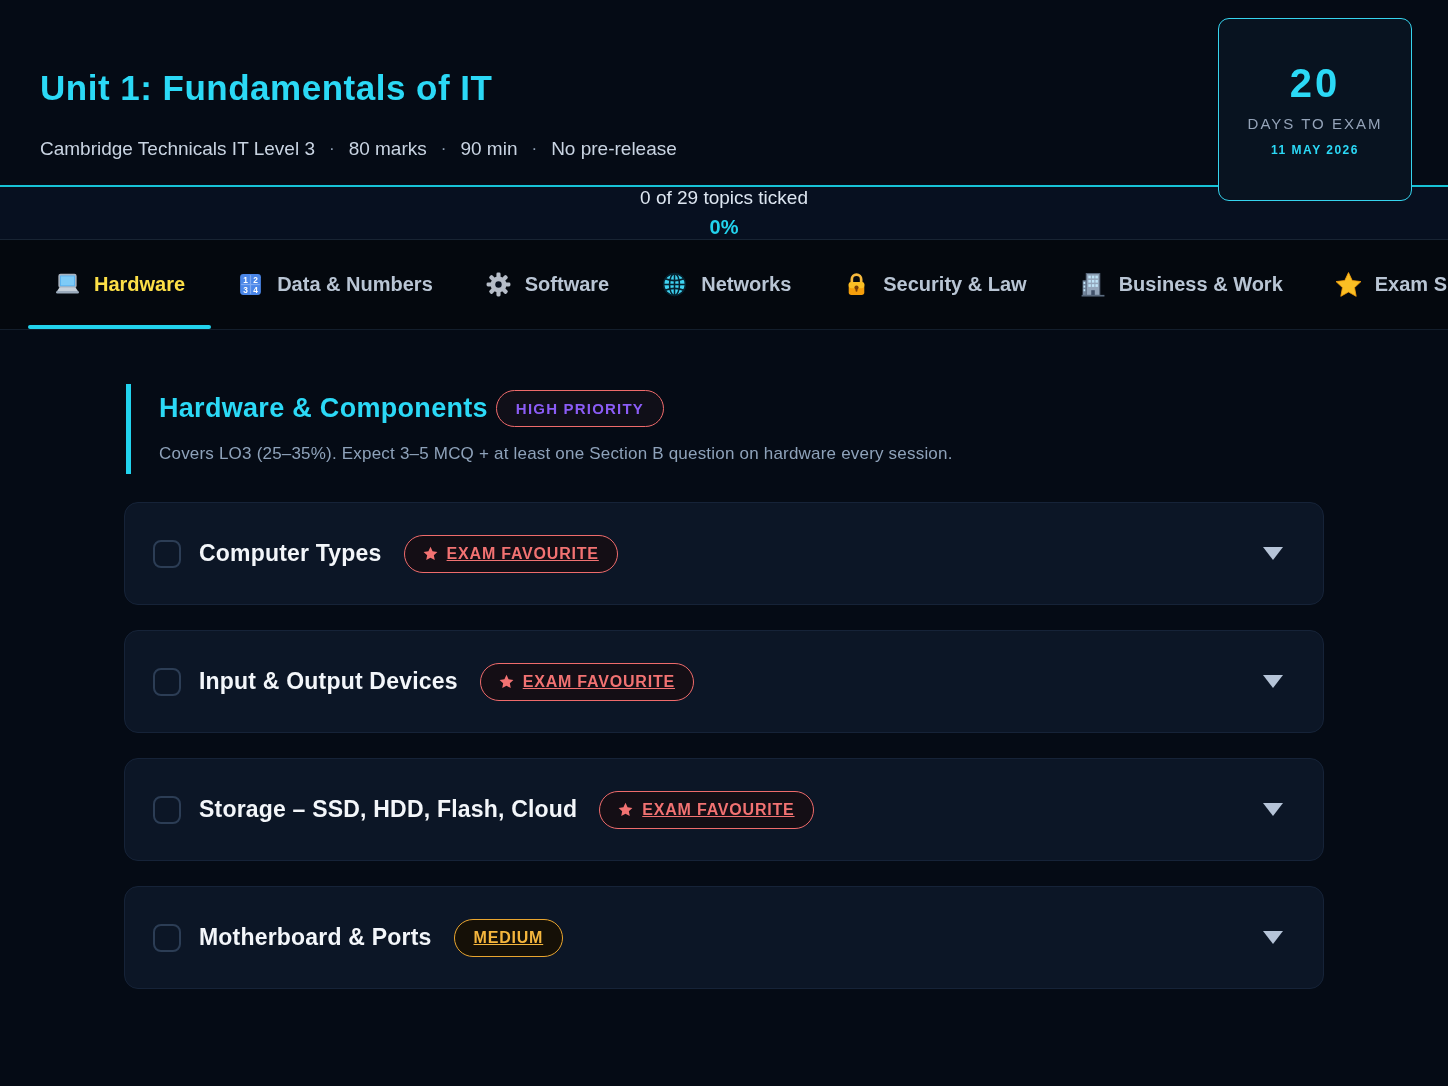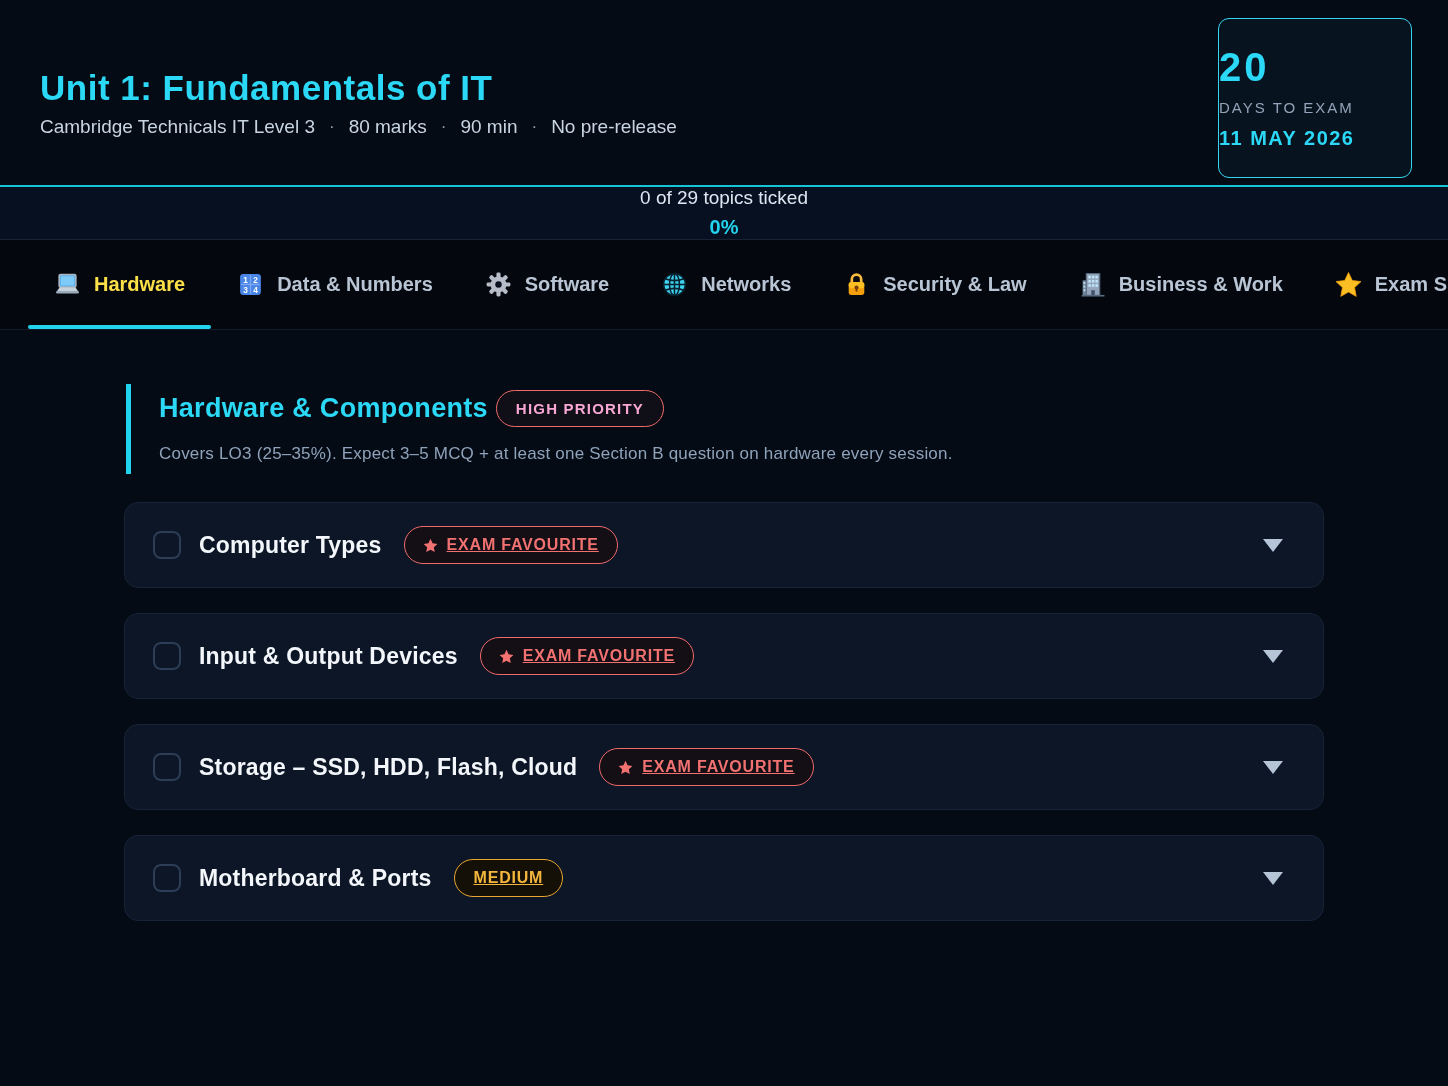--- a/index.html
+++ b/index.html
@@ -9,32 +9,32 @@
     font-family:"Liberation Sans", sans-serif;
     color:#e6edf5;
     overflow:hidden;
   }
 
   
   .header { position:relative; height:185px; padding:68px 36px 0 40px; background:#050b15; }
   .page-title {
     color:#2bd9f6; font-size:35px; font-weight:800; letter-spacing:0.5px;
   }
-  .meta-row { display:flex; align-items:center; gap:14px; margin-top:8px;
+  .meta-row { display:flex; align-items:center; gap:14px; margin-top:30px;
     font-size:19px; color:#c9d4e2; }
   .meta-sep { color:#8fa0b4; font-size:17px; }
 
   .countdown {
-    position:absolute; top:18px; right:36px; width:194px; height:160px;
+    position:absolute; top:18px; right:36px; width:194px; height:183px;
     border:1.5px solid #36d4ee; border-radius:11px; background:#081320;
-    display:flex; flex-direction:column; justify-content:center;
+    display:flex; flex-direction:column; align-items:center; justify-content:center;
   }
   .countdown .days { color:#2bd9f6; font-size:40px; font-weight:800; letter-spacing:3px; line-height:1; }
   .countdown .label { color:#94a3b8; font-size:15px; letter-spacing:2px; margin-top:12px; }
-  .countdown .date { color:#2bd9f6; font-size:20px; font-weight:600; letter-spacing:1.5px; margin-top:11px; }
+  .countdown .date { color:#2bd9f6; font-size:12px; font-weight:600; letter-spacing:1.5px; margin-top:11px; }
 
   
   .progress-row {
     height:55px; display:flex; align-items:center; padding:0 38px;
     background:#071020;
     border-top:2px solid #17c3d6;
     border-bottom:1px solid #182433;
     flex-direction:column;
   }
   .progress-label { font-size:19px; color:#dde6f1; white-space:nowrap; }
@@ -65,28 +65,28 @@
   .content { padding-top:54px; }
 
   .section-head { margin-left:126px; margin-right:124px; border-left:5px solid #22d3ee; padding:6px 0 10px 28px; }
   .section-title-row { display:flex; align-items:center; gap:8px; }
   .section-title { color:#2bd9f6; font-size:27px; font-weight:800; letter-spacing:0.3px; }
   .pill {
     display:inline-flex; align-items:center; border-radius:999px; font-weight:700;
     white-space:nowrap;
   }
   .pill.high {
-    border:1.5px solid #ef6b6b; color:#f9a8d4; font-size:15px; letter-spacing:1.2px;
+    border:1.5px solid #ef6b6b; color:#8b5cf6; font-size:15px; letter-spacing:1.2px;
     padding:9px 19px; background:rgba(239,107,107,0.05);
   }
   .section-desc { margin-top:17px; font-size:17px; color:#8ea2ba; letter-spacing:0.2px; }
 
   .topic-list { margin:28px 124px 0; }
   .topic-row {
-    height:86px; border-radius:14px; background:#0c1626; border:1px solid #162338;
+    height:103px; border-radius:14px; background:#0c1626; border:1px solid #162338;
     display:flex; align-items:center; padding:0 40px 0 28px; margin-bottom:25px;
     cursor:pointer;
   }
   .checkbox {
     width:28px; height:28px; border:2px solid #2c3d55; border-radius:8px;
     background:transparent; flex:0 0 auto; margin-right:18px; cursor:pointer;
   }
   .topic-label { font-size:23px; font-weight:700; color:#f3f6fa; margin-left:0; letter-spacing:0.2px; }
   .topic-badge { margin-left:22px;text-decoration:underline; }
   .pill.fav {

